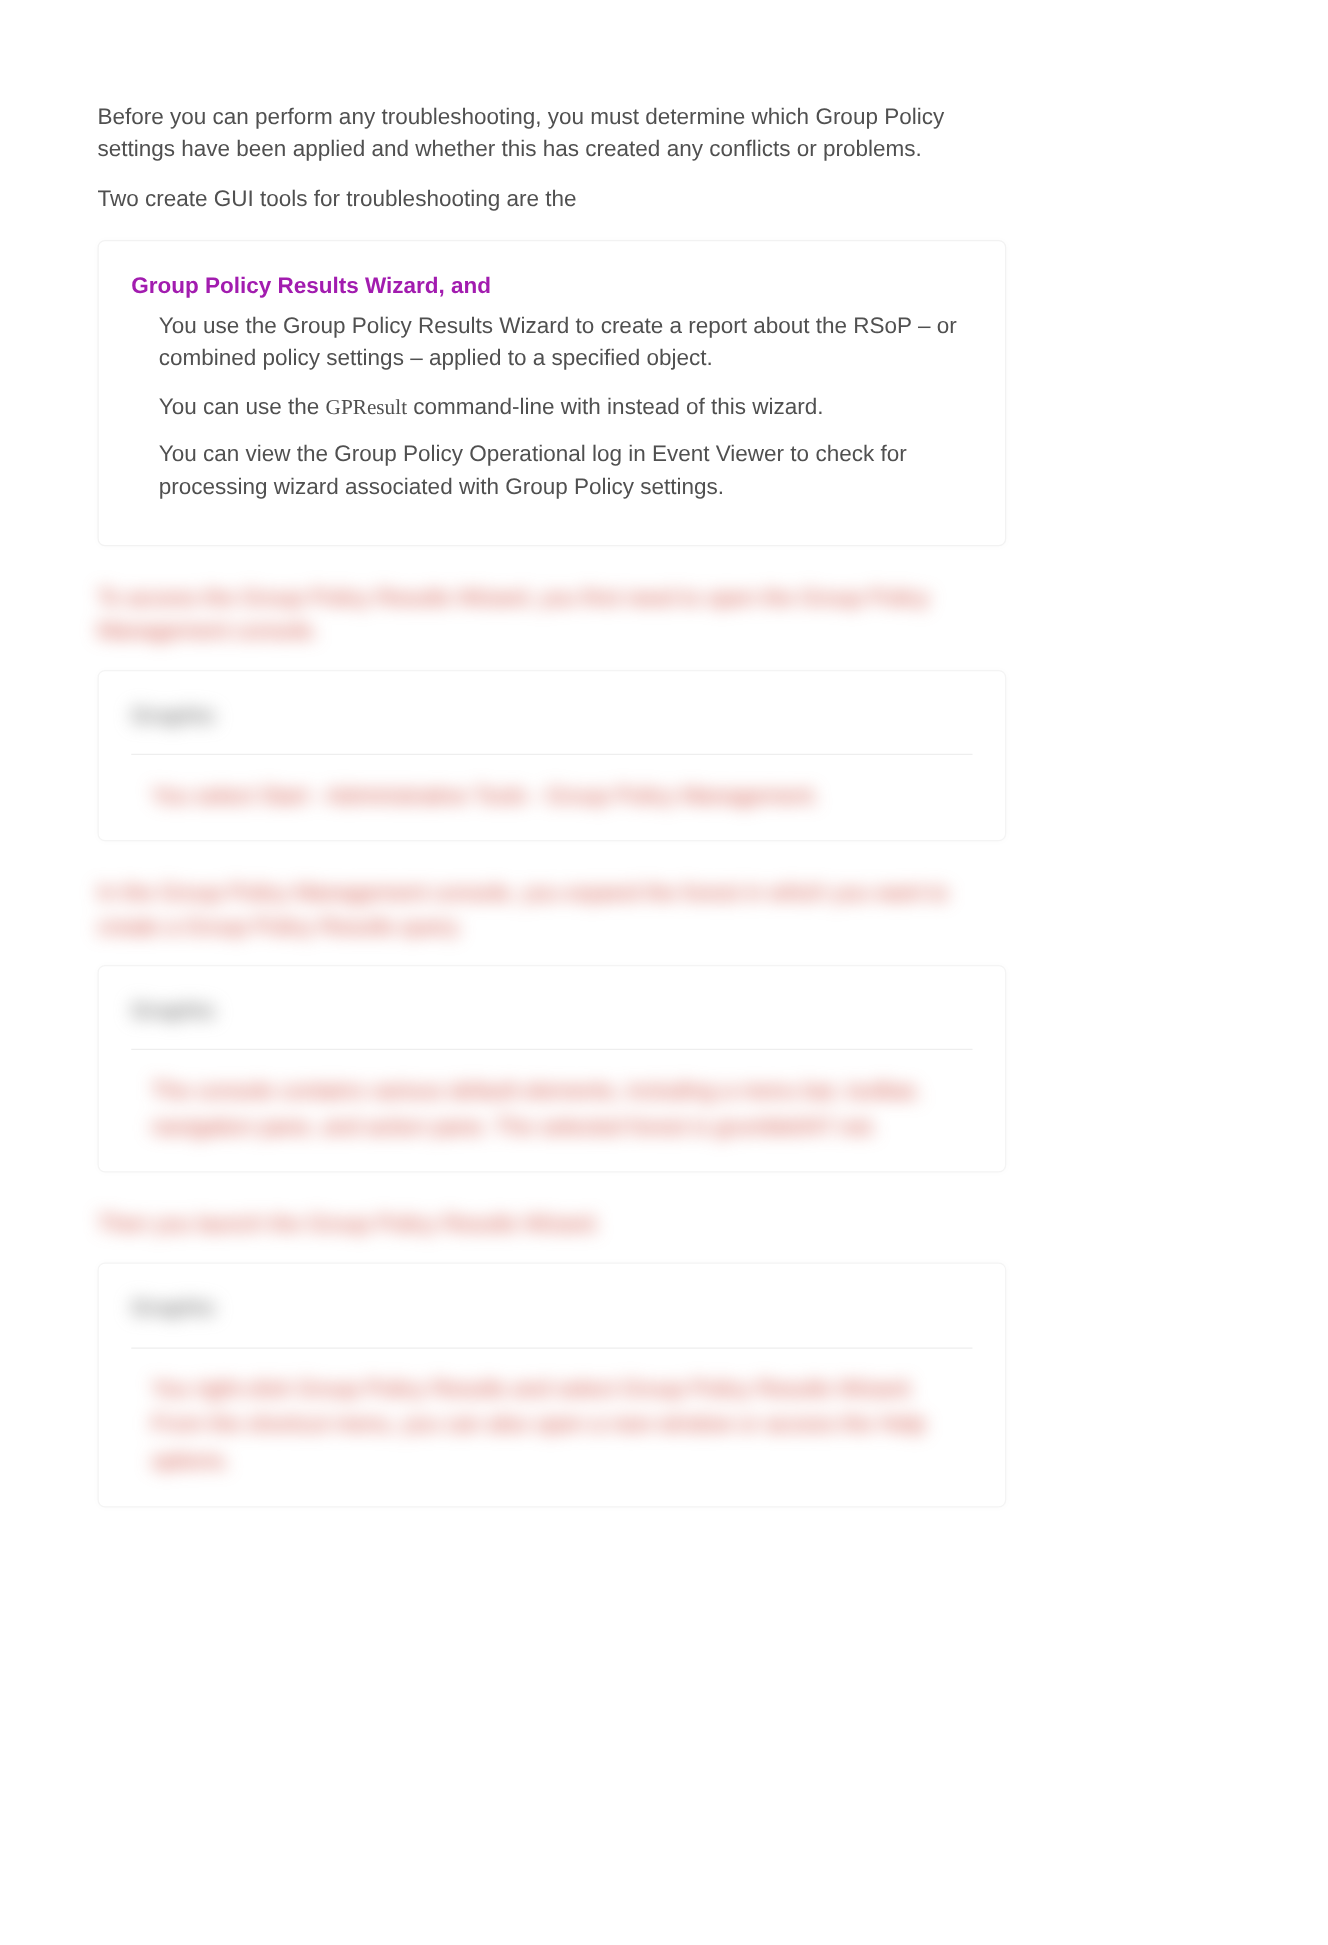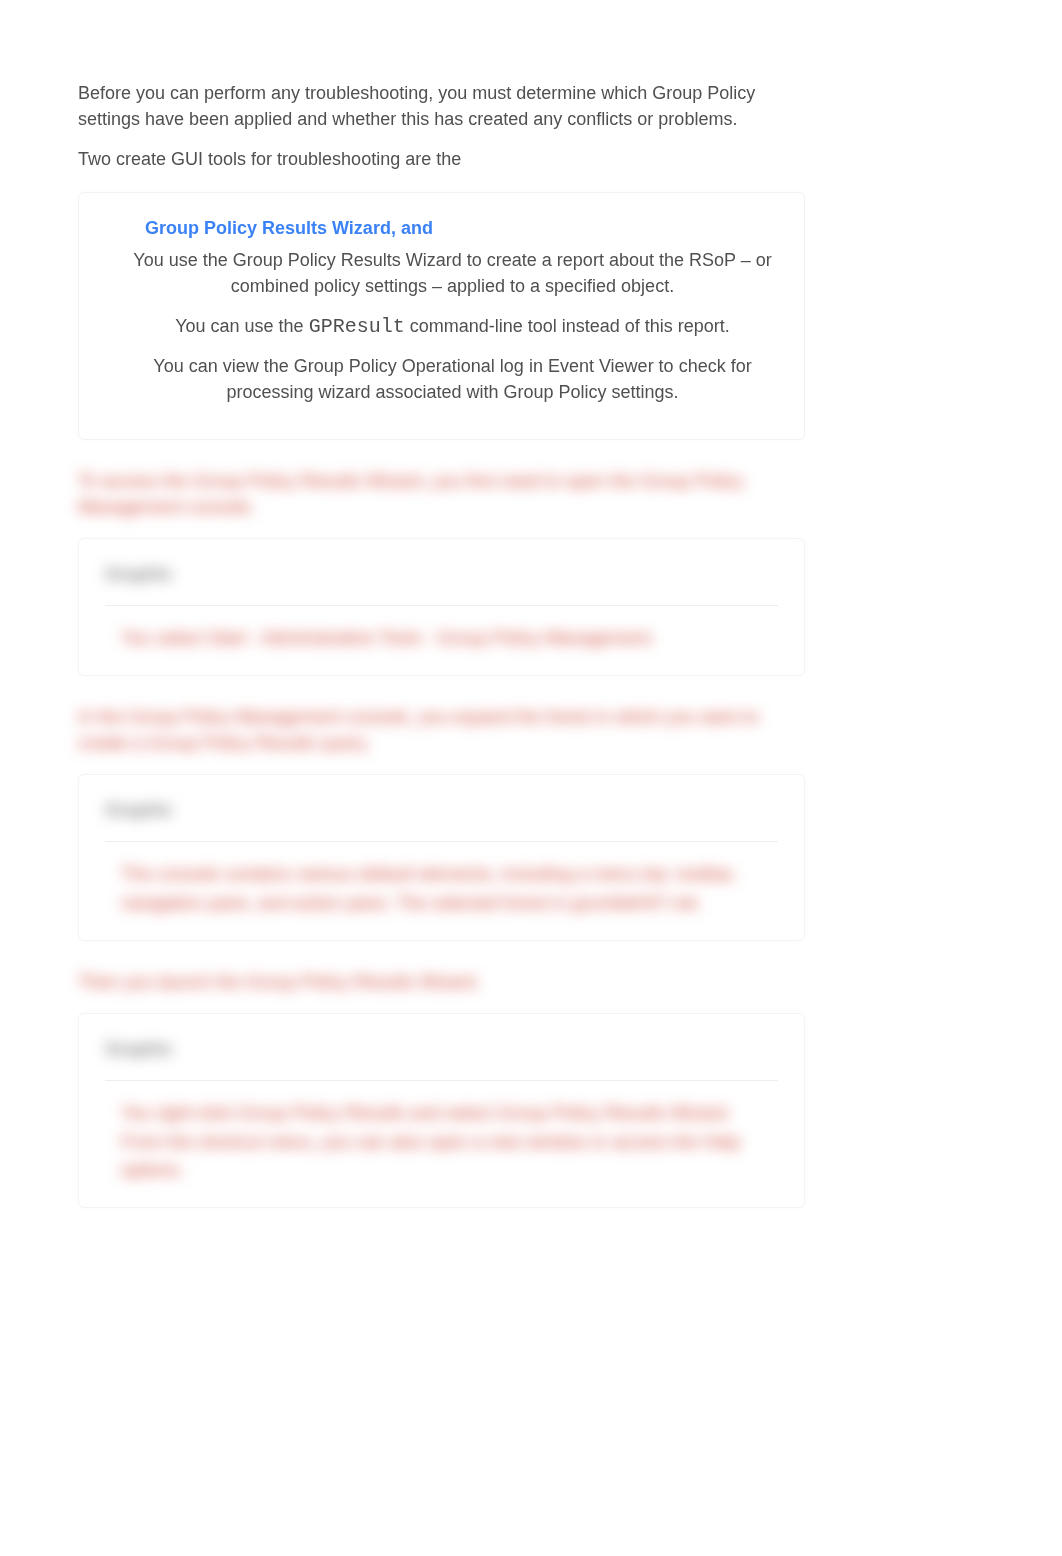--- a/index.html
+++ b/index.html
@@ -24,36 +24,34 @@
   .card {
     margin-top: 20px;
     border: 1px solid #f2f2f2;
     border-radius: 6px;
     padding: 22px 26px;
     box-shadow: 0 0 6px rgba(0,0,0,0.02);
     background: #ffffff;
   }
   .term {
     font-weight: 700;
-    color: #3b82f6;
+    color: #a21caf;
     margin-bottom: 2px;
-    margin-left: 40px;
   }
   .def {
     padding-left: 22px;
     margin-bottom: 4px;
     color: #505050;
-    text-align: center;
   }
   .def p {
     margin: 6px 0 12px 0;
   }
   code, .mono {
-    font-family: Liberation Mono, monospace;
-    font-size: 20px;
+    font-family: Liberation Serif, serif;
+    font-size: 17px;
   }
   .blurred-paragraph {
     filter: blur(7px);
     color: #cf4d3f;
     margin: 28px 0 14px 0;
     user-select: none;
   }
   .blurred-card {
     margin-top: 18px;
     border: 1px solid #f4f4f4;
@@ -90,21 +88,21 @@
     <p>Before you can perform any troubleshooting, you must determine which Group Policy settings have been applied and whether this has created any conflicts or problems.</p>
     <p>Two create GUI tools for troubleshooting are the</p>
   </div>
 
   <div class="card">
     <div>
       <div class="term">Group Policy Results Wizard, and</div>
       <div class="def">
         <p>You use the Group Policy Results Wizard to create a report about the RSoP – or combined policy settings – applied to a specified object.</p>
         <p>
-          <span>You can use the </span><code class="mono">GPResult</code><span> command-line tool instead of this report.</span>
+          <span>You can use the </span><code class="mono">GPResult</code><span> command-line with instead of this wizard.</span>
         </p>
       </div>
     </div>
     <div>
       <div class="def">
         <p>You can view the Group Policy Operational log in Event Viewer to check for processing wizard associated with Group Policy settings.</p>
       </div>
     </div>
   </div>
 

